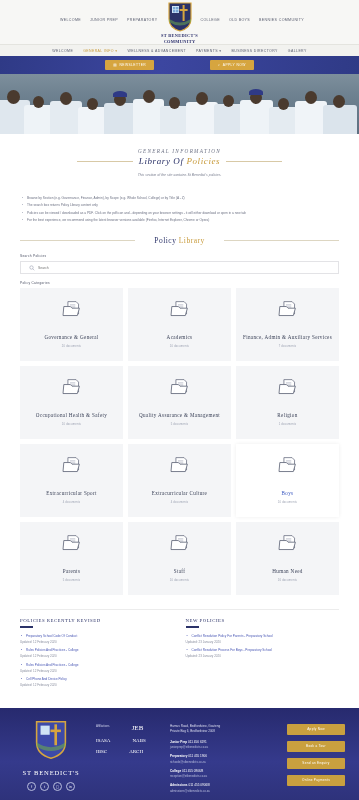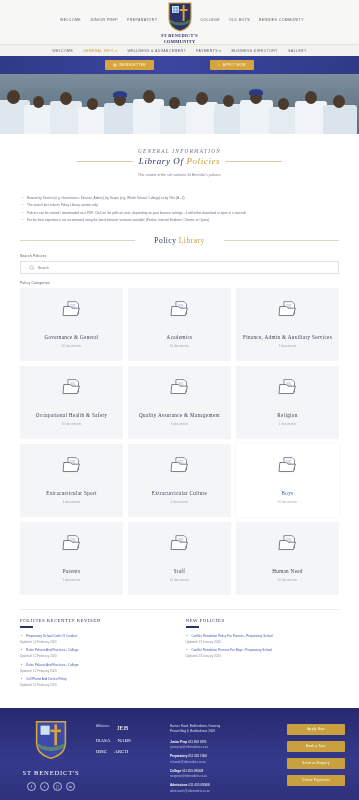--- a/index.html
+++ b/index.html
@@ -309,21 +309,21 @@
   }
   .socials { display: flex; gap: 4px; justify-content: center; margin-top: 6px; }
   .soc {
     width: 9px; height: 9px; border-radius: 50%;
     border: .6px solid #b9bede;
     display: flex; align-items: center; justify-content: center;
     font-size: 4px; color: #dfe2f2; cursor: pointer;
   }
   .fcol-aff { width: 66px; padding-top: 4px; }
   .aff-label { font-size: 3px; color: #c7cae6; margin-bottom: 4px; }
-  .aff-row { display: flex; align-items: center; gap: 7px; margin-bottom: 6px; }
+  .aff-row { display: flex; align-items: center; gap: 22px; margin-bottom: 6px; }
   .aff-logo { color: #ffffff; font-family: "Liberation Serif", serif; }
   .fcol-contact { flex: 1; padding-top: 4px; font-size: 3.1px; line-height: 1.75; }
   .addr { color: #dadcef; margin-bottom: 5px; }
   .cgroup { margin-bottom: 4px; }
   .cgroup .ln { color: #ffffff; }
   .cgroup .ln b { font-weight: bold; }
   .cgroup .em { color: #b9bede; font-size: 2.9px; }
   .fcol-btns { width: 66px; padding-top: 4px; display: flex; flex-direction: column; gap: 6px; align-items: flex-end; }
   .fbtn {
     background: #c9a03f;

